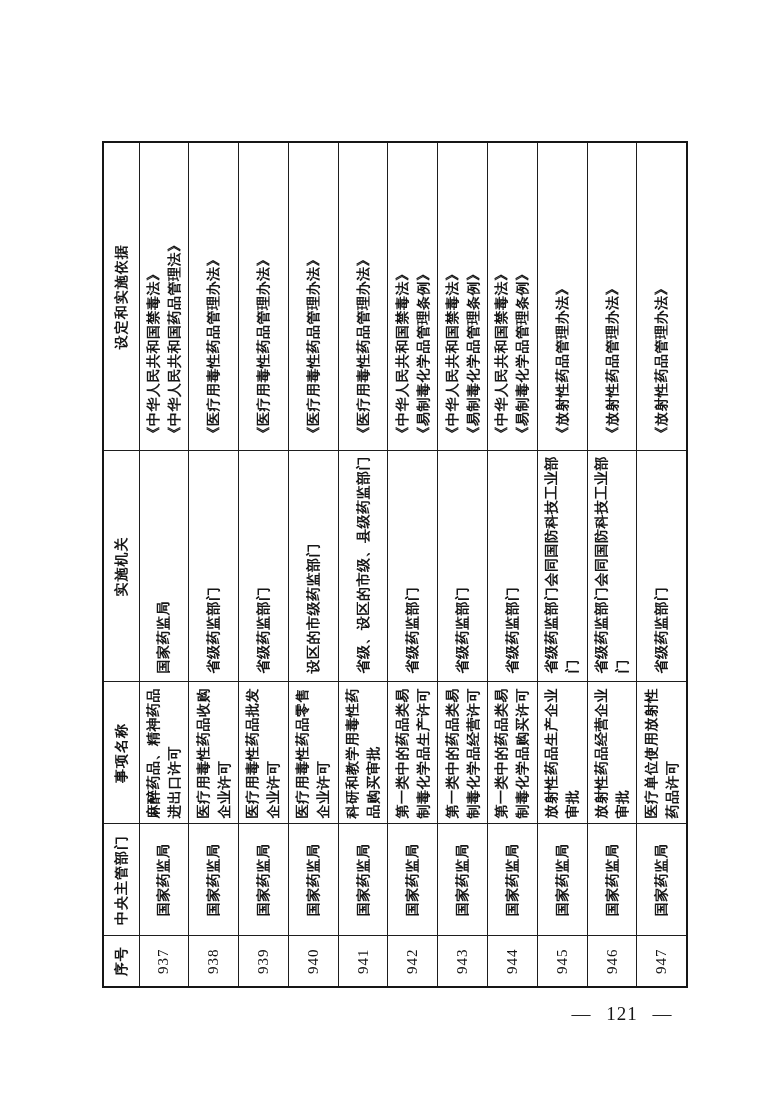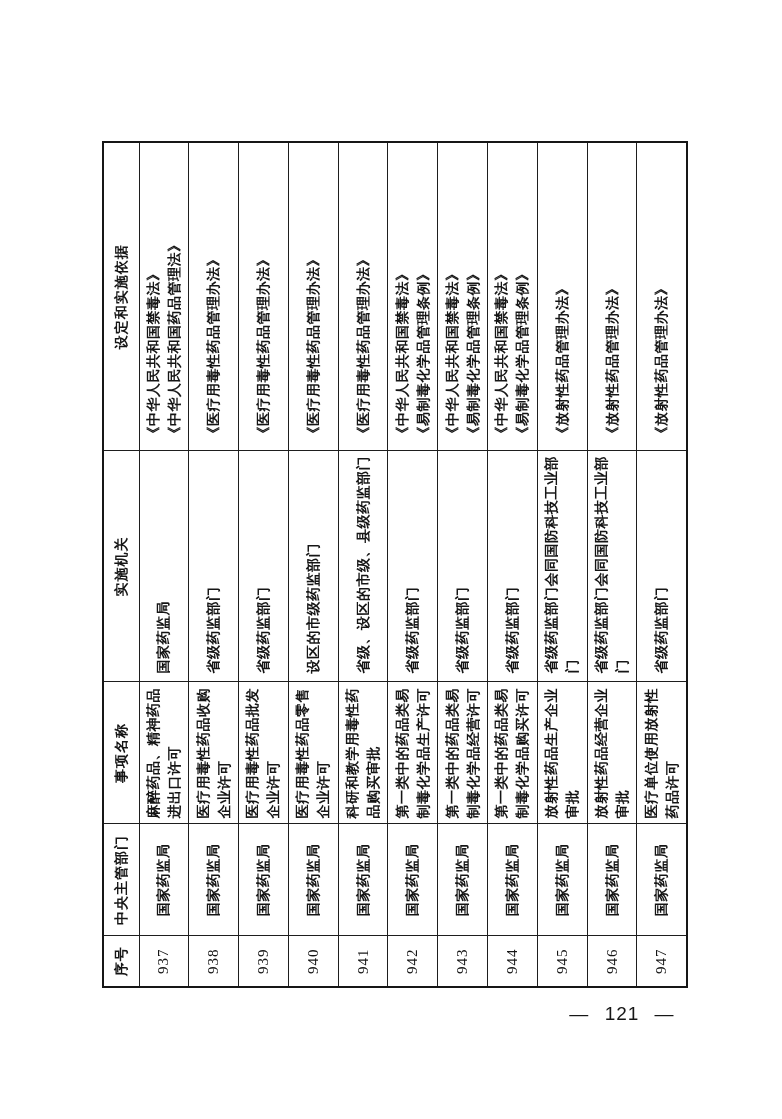--- a/index.html
+++ b/index.html
@@ -90,21 +90,21 @@
   .basis-line {
     white-space: nowrap;
     line-height: 21px;
   }
   .page-number {
     position: absolute;
     top: 1003px;
     left: 522px;
     width: 200px;
     text-align: center;
-    font-family: Liberation Sans, sans-serif;
+    font-family: Liberation Serif, serif;
     font-size: 19px;
     letter-spacing: 1px;
     word-spacing: 9px;
     color: #161616;
   }
 </style>
 </head>
 <body>
 
 <div class="page">

